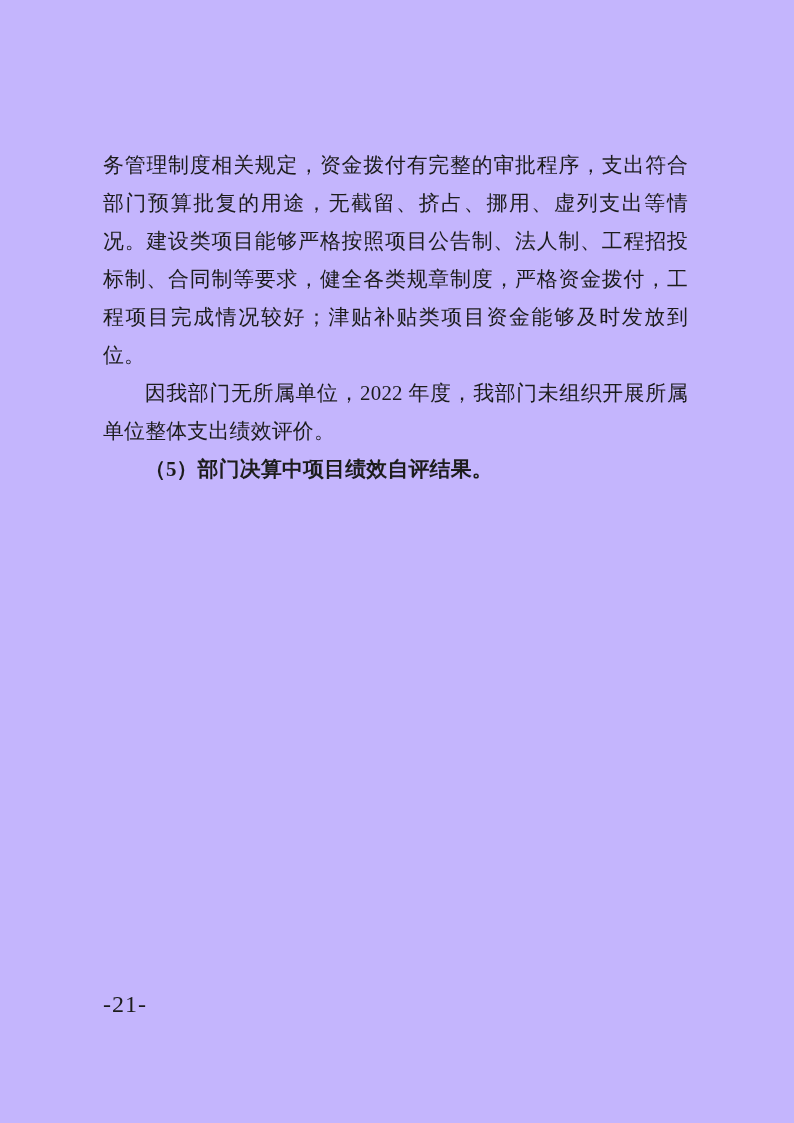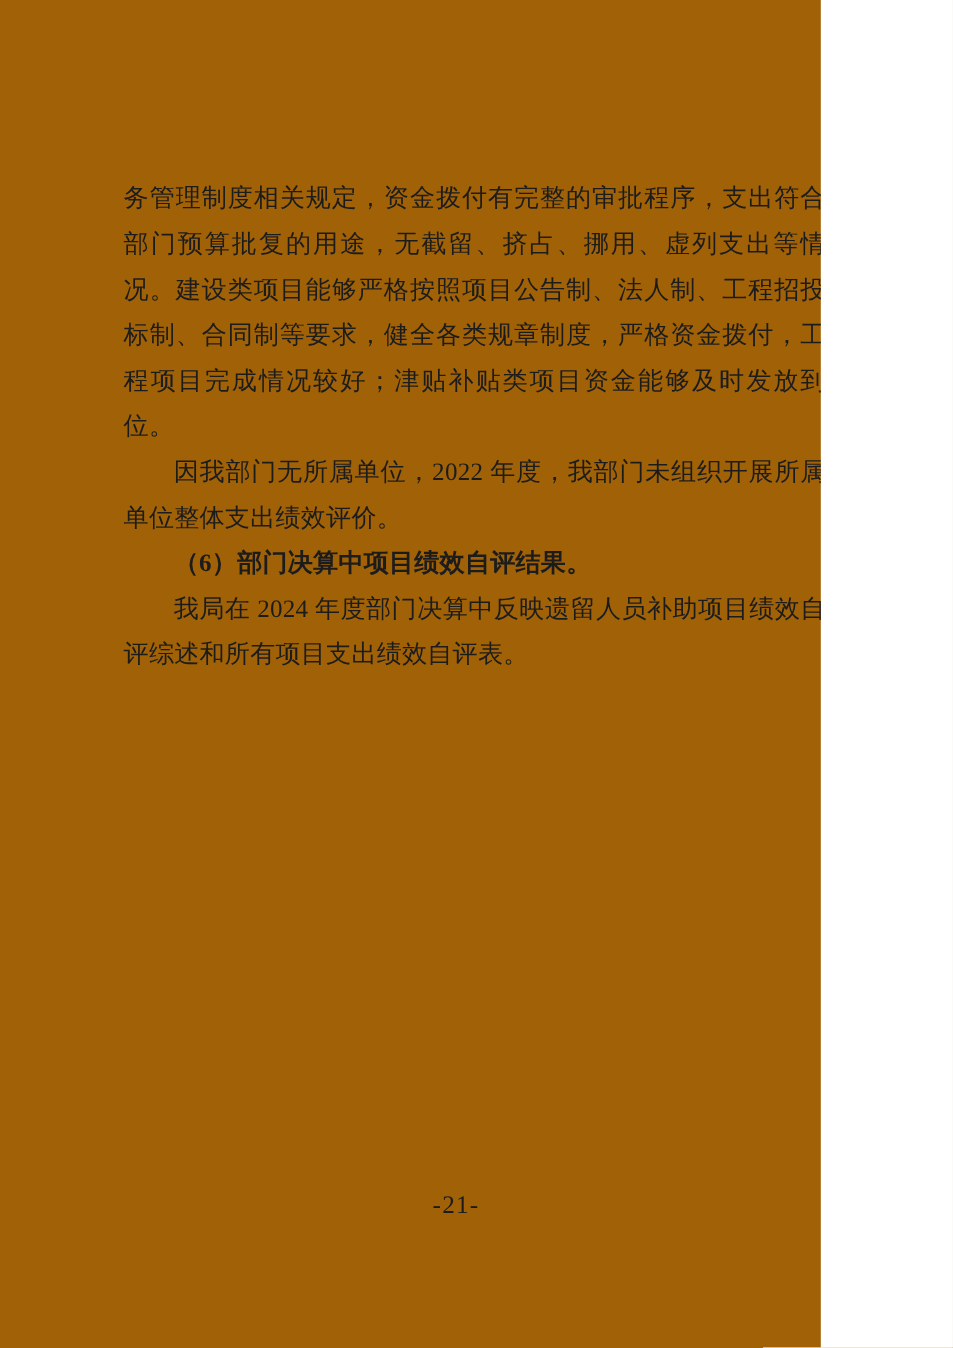--- a/index.html
+++ b/index.html
@@ -3,23 +3,23 @@
 <meta charset="utf-8">
 <title>Document Page</title>
 <style>
   html, body {
     margin: 0;
     padding: 0;
     background: #ffffff;
   }
   .page {
     position: relative;
-    width: 684px;
+    width: 794px;
     height: 1123px;
-    background: #a16207;
+    background: #c4b5fd;
     overflow: hidden;
     font-family: "Liberation Serif", "DejaVu Serif", serif;
     color: #1c1c1c;
   }
   .body-text {
     position: absolute;
     left: 103px;
     top: 146px;
     width: 585px;
     font-size: 20.9px;
@@ -34,33 +34,32 @@
   }
   .body-text p.continuation {
     text-indent: 0;
   }
   .body-text p.heading {
     font-weight: bold;
   }
   .page-number {
     position: absolute;
     top: 991px;
-    left: 86px;
+    left: 103px;
     width: 588px;
-    text-align: center;
-    font-size: 21px;
+    text-align: left;
+    font-size: 24px;
     line-height: 26px;
     letter-spacing: 1px;
     color: #1c1c1c;
   }
 </style>
 </head>
 <body>
 
 <div class="page">
   <div class="body-text">
     <p class="continuation">务管理制度相关规定，资金拨付有完整的审批程序，支出符合部门预算批复的用途，无截留、挤占、挪用、虚列支出等情况。建设类项目能够严格按照项目公告制、法人制、工程招投标制、合同制等要求，健全各类规章制度，严格资金拨付，工程项目完成情况较好；津贴补贴类项目资金能够及时发放到位。</p>
     <p class="body">因我部门无所属单位，2022 年度，我部门未组织开展所属单位整体支出绩效评价。</p>
-    <p class="heading">（6）部门决算中项目绩效自评结果。</p>
-    <p class="body">我局在 2024 年度部门决算中反映遗留人员补助项目绩效自评综述和所有项目支出绩效自评表。</p>
+    <p class="heading">（5）部门决算中项目绩效自评结果。</p>
   </div>
   <div class="page-number">-21-</div>
 </div>
 
 </body></html>

